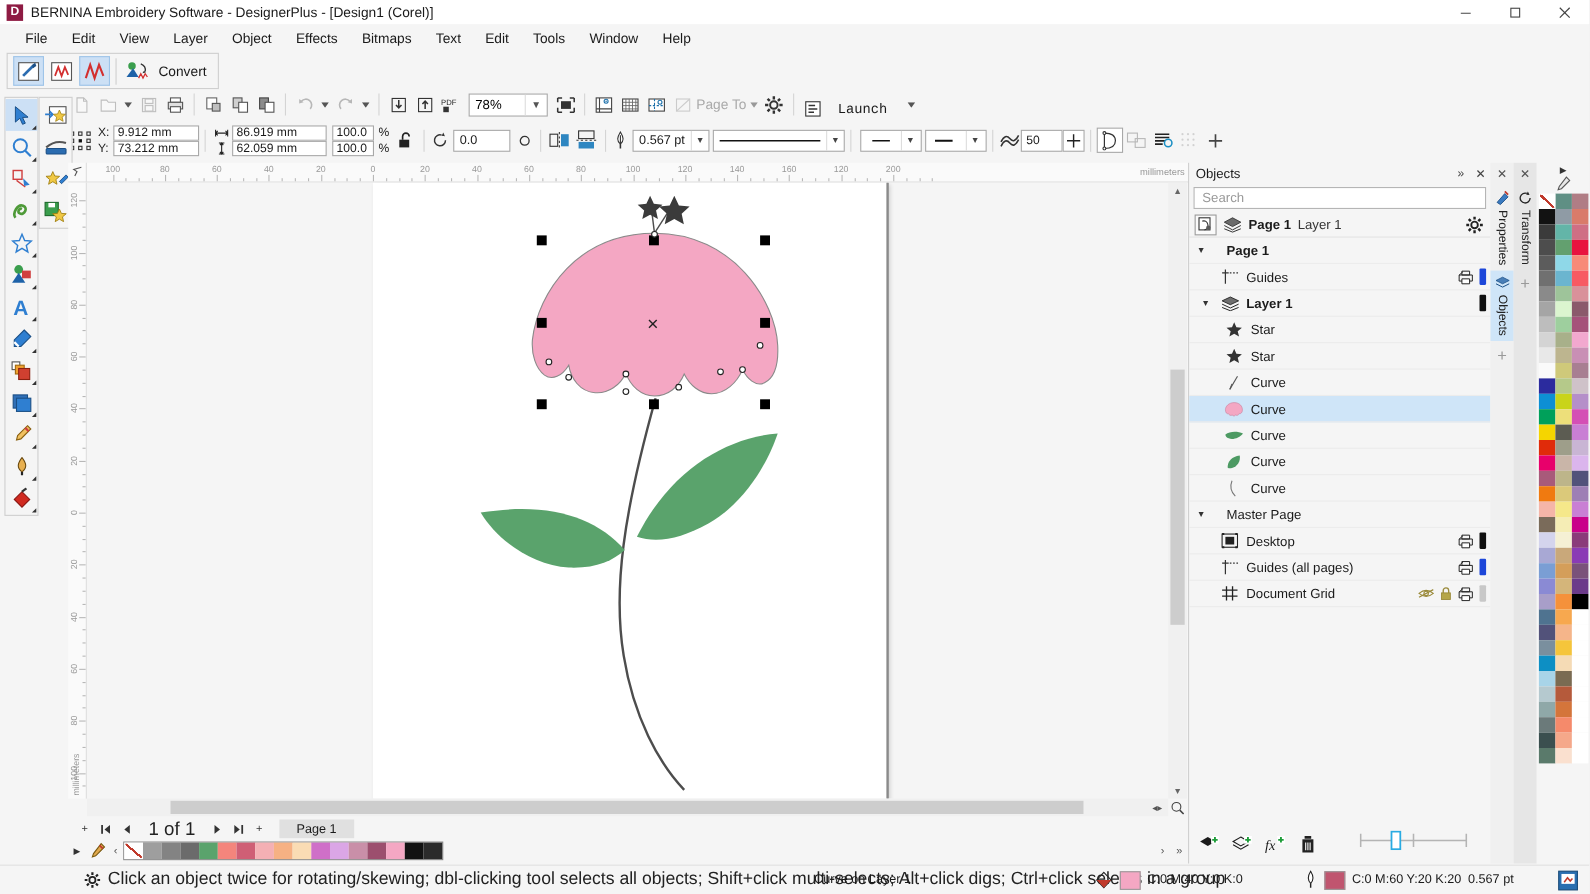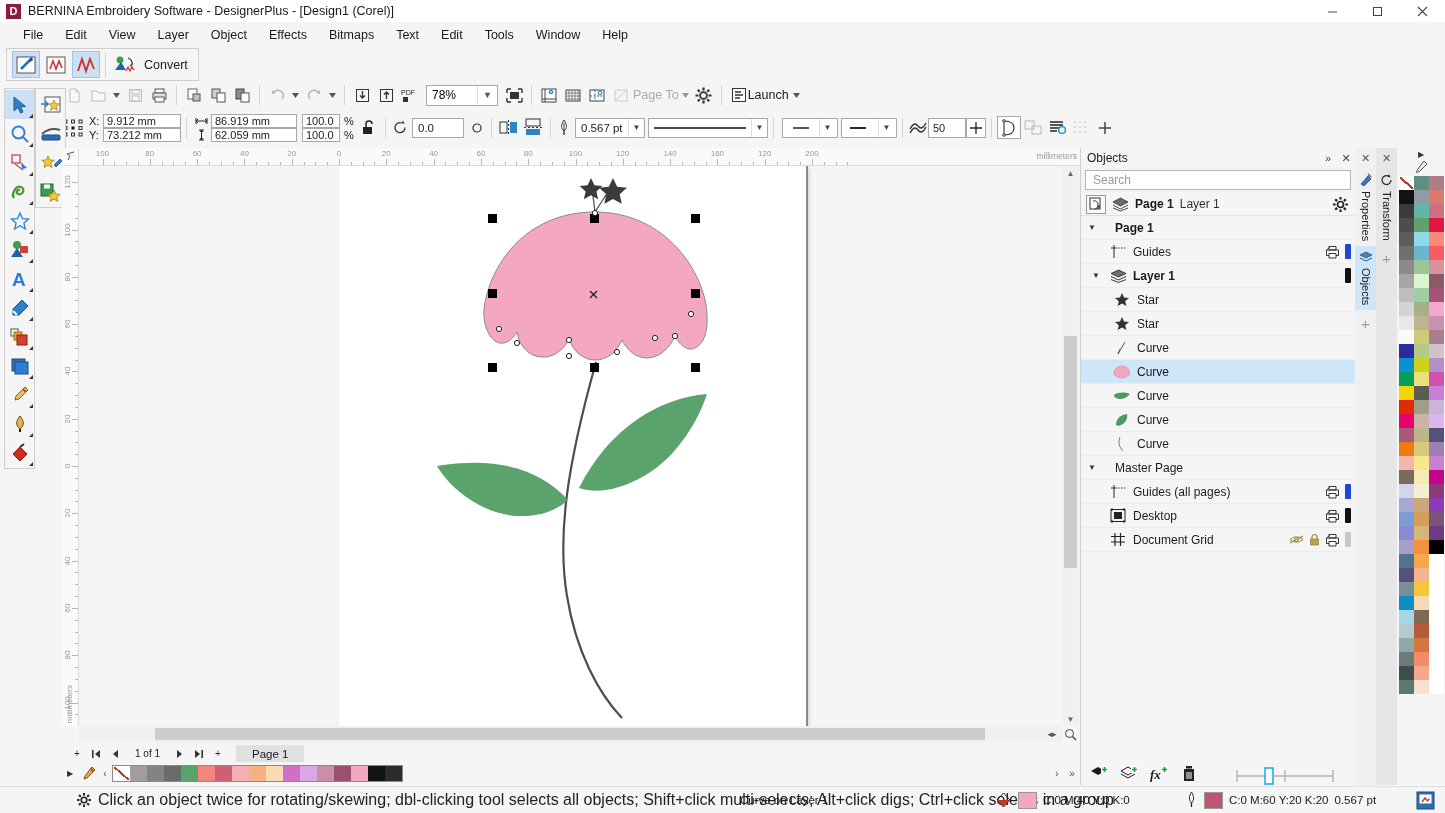--- a/index.html
+++ b/index.html
@@ -65,21 +65,21 @@
   .zoom-combo {
     display: flex; align-items: center; border: 1px solid #a8a8a8; background: #fff;
     height: 21px; width: 72px; margin: 0 4px;
   }
   .zoom-combo input {
     border: 0; outline: 0; width: 50px; height: 19px; font-size: 12px; padding-left: 5px;
     font-family: "Liberation Sans", sans-serif; background: transparent;
   }
   .zoom-arrow { width: 20px; height: 19px; display: flex; align-items: center; justify-content: center;
     border-left: 1px solid #ddd; color: #555; font-size: 9px; }
-  .launch-box { display: flex; align-items: center; gap: 1px; padding: 0 4px; }
+  .launch-box { display: flex; align-items: flex-end; gap: 15px; padding: 0 4px; font-family: Liberation Mono, monospace; }
   .launch-label { font-size: 12.5px; }
   .snap-label { font-size: 12.5px; color: #aaa; }
 
   
   .prop-bar {
     position: absolute; top: 112px; left: 62px; height: 31px;
     display: flex; align-items: center; background: #f5f5f5;
   }
   .xy-group { display: flex; align-items: center; }
   .xy-fields { display: flex; flex-direction: column; gap: 1px; margin-left: 3px; }
@@ -183,21 +183,21 @@
   .zoom-corner { position: absolute; top: 726px; left: 1044px; width: 36px; height: 16px;
     display: flex; align-items: center; justify-content: space-around; }
 
   
   .pagenav {
     position: absolute; top: 744px; left: 62px; width: 1018px; height: 19px;
     background: #f5f5f5; display: flex; align-items: center; gap: 1px; padding-left: 6px;
   }
   .pn-btn { width: 18px; height: 17px; display: flex; align-items: center; justify-content: center;
             font-size: 10px; color: #333; }
-  .pn-count { font-size: 10px; padding: 0 10px; color: #222; }
+  .pn-count { font-size: 17px; padding: 0 10px; color: #222; }
   .pn-tab { height: 17px; padding: 0 16px; background: #e0e0e0; display: flex; align-items: center;
             font-size: 11.5px; margin-left: 8px; }
 
   
   .palette-bar {
     position: absolute; top: 763px; left: 62px; width: 1018px; height: 20px;
     background: #f5f5f5; display: flex; align-items: center;
   }
   .pb-arrow { width: 16px; display: flex; align-items: center; justify-content: center; font-size: 8px; color: #333; }
   .pb-eyedrop { width: 20px; display: flex; align-items: center; justify-content: center; }
@@ -258,21 +258,21 @@
   .obj-row.sel { background: #cfe5f8; }
   .obj-row .tw { width: 22px; display: flex; align-items: center; justify-content: center; font-size: 8px; color: #333; }
   .obj-row .ic { width: 30px; display: flex; align-items: center; justify-content: center; }
   .obj-row .nm { flex: 1; }
   .obj-row .nm.bold { font-weight: bold; }
   .obj-row .right-ic { display: flex; align-items: center; gap: 5px; padding-right: 4px; }
   .colorbar { width: 6px; height: 15px; border-radius: 1px; }
 
   .docker-foot {
     position: absolute; bottom: 0; left: 0; width: 275px; height: 30px;
-    display: flex; align-items: flex-end; padding-left: 6px; gap: 6px; font-weight: bold;
+    display: flex; align-items: flex-start; padding-left: 6px; gap: 6px;
   }
   .df-ic { width: 24px; height: 24px; display: flex; align-items: center; justify-content: center; }
   .df-slider { margin-left: 28px; display: flex; align-items: center; }
 
   
   .vtab-col {
     position: absolute; top: 148px; width: 21px; height: 637px; background: #f0f0f0;
   }
   .vtab-col.c1 { left: 1355px; }
   .vtab-col.c2 { left: 1376px; background: #e6e6e6; }
@@ -1312,57 +1312,57 @@
         <div class="obj-row">
           <div class="tw" style="padding-left: 0px;">▼</div>
           <div class="ic" style="margin-left: 0px;"></div>
           <div class="nm" style="margin-left: -18px;">Master Page</div>
           <div class="right-ic"></div>
         </div>
         <div class="obj-row">
           <div class="tw" style="padding-left: 8px;"></div>
           <div class="ic" style="margin-left: 0px;">
             <svg width="16" height="15" viewBox="0 0 16 15">
+              <rect x="1" y="1.5" width="14" height="12" fill="none" stroke="#222" stroke-width="1"></rect>
+              <rect x="4" y="4" width="8" height="7" fill="#222"></rect>
+              <path d="M1 1.5h2M13 1.5h2M1 13.5h2M13 13.5h2" stroke="#222" stroke-width="1.8"></path>
+            </svg>
+          </div>
+          <div class="nm">Desktop</div>
+          <div class="right-ic">
+            <span>
+              <svg width="15" height="14" viewBox="0 0 15 14">
+                <path d="M4 1.5h7v3.5H4z" fill="none" stroke="#222" stroke-width=".9"></path>
+                <path d="M1.5 5h12v5.5h-12z" fill="none" stroke="#222" stroke-width=".9"></path>
+                <path d="M4 8.5h7v4.5H4z" fill="#fff" stroke="#222" stroke-width=".9"></path>
+                <path d="M1.5 5 L5 2" stroke="#222" stroke-width=".8"></path>
+              </svg>
+            </span>
+            <span class="colorbar" style="background: rgb(17, 17, 17);"></span>
+          </div>
+        </div>
+        <div class="obj-row">
+          <div class="tw" style="padding-left: 8px;"></div>
+          <div class="ic" style="margin-left: 0px;">
+            <svg width="16" height="15" viewBox="0 0 16 15">
               <path d="M4 1 v13 M1 4 h6" stroke="#333" stroke-width="1.1" fill="none"></path>
               <path d="M8 4 h1.5 M11 4 h1.5 M14 4 h1.5" stroke="#333" stroke-width="1.1"></path>
             </svg>
           </div>
           <div class="nm">Guides (all pages)</div>
           <div class="right-ic">
             <span>
               <svg width="15" height="14" viewBox="0 0 15 14">
                 <path d="M4 1.5h7v3.5H4z" fill="none" stroke="#222" stroke-width=".9"></path>
                 <path d="M1.5 5h12v5.5h-12z" fill="none" stroke="#222" stroke-width=".9"></path>
                 <path d="M4 8.5h7v4.5H4z" fill="#fff" stroke="#222" stroke-width=".9"></path>
                 <path d="M1.5 5 L5 2" stroke="#222" stroke-width=".8"></path>
               </svg>
             </span>
             <span class="colorbar" style="background: rgb(29, 71, 217);"></span>
-          </div>
-        </div>
-        <div class="obj-row">
-          <div class="tw" style="padding-left: 8px;"></div>
-          <div class="ic" style="margin-left: 0px;">
-            <svg width="16" height="15" viewBox="0 0 16 15">
-              <rect x="1" y="1.5" width="14" height="12" fill="none" stroke="#222" stroke-width="1"></rect>
-              <rect x="4" y="4" width="8" height="7" fill="#222"></rect>
-              <path d="M1 1.5h2M13 1.5h2M1 13.5h2M13 13.5h2" stroke="#222" stroke-width="1.8"></path>
-            </svg>
-          </div>
-          <div class="nm">Desktop</div>
-          <div class="right-ic">
-            <span>
-              <svg width="15" height="14" viewBox="0 0 15 14">
-                <path d="M4 1.5h7v3.5H4z" fill="none" stroke="#222" stroke-width=".9"></path>
-                <path d="M1.5 5h12v5.5h-12z" fill="none" stroke="#222" stroke-width=".9"></path>
-                <path d="M4 8.5h7v4.5H4z" fill="#fff" stroke="#222" stroke-width=".9"></path>
-                <path d="M1.5 5 L5 2" stroke="#222" stroke-width=".8"></path>
-              </svg>
-            </span>
-            <span class="colorbar" style="background: rgb(17, 17, 17);"></span>
           </div>
         </div>
         <div class="obj-row">
           <div class="tw" style="padding-left: 8px;"></div>
           <div class="ic" style="margin-left: 0px;">
             <svg width="16" height="15" viewBox="0 0 16 15">
               <path d="M5 1v13M10.5 1v13M1 4.5h14M1 10h14" stroke="#222" stroke-width="1.2"></path>
             </svg>
           </div>
           <div class="nm">Document Grid</div>

